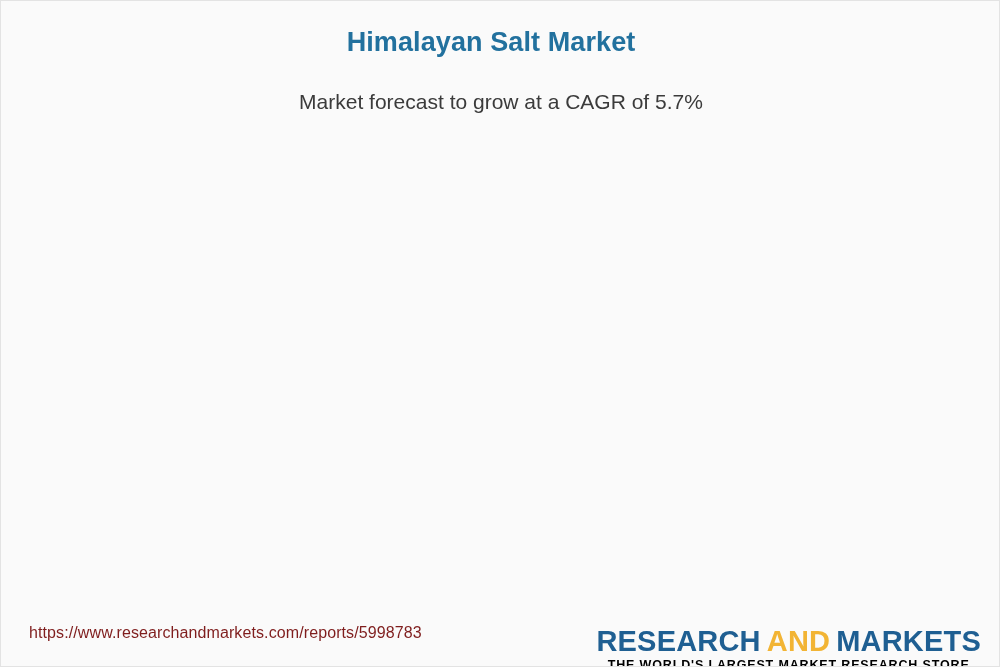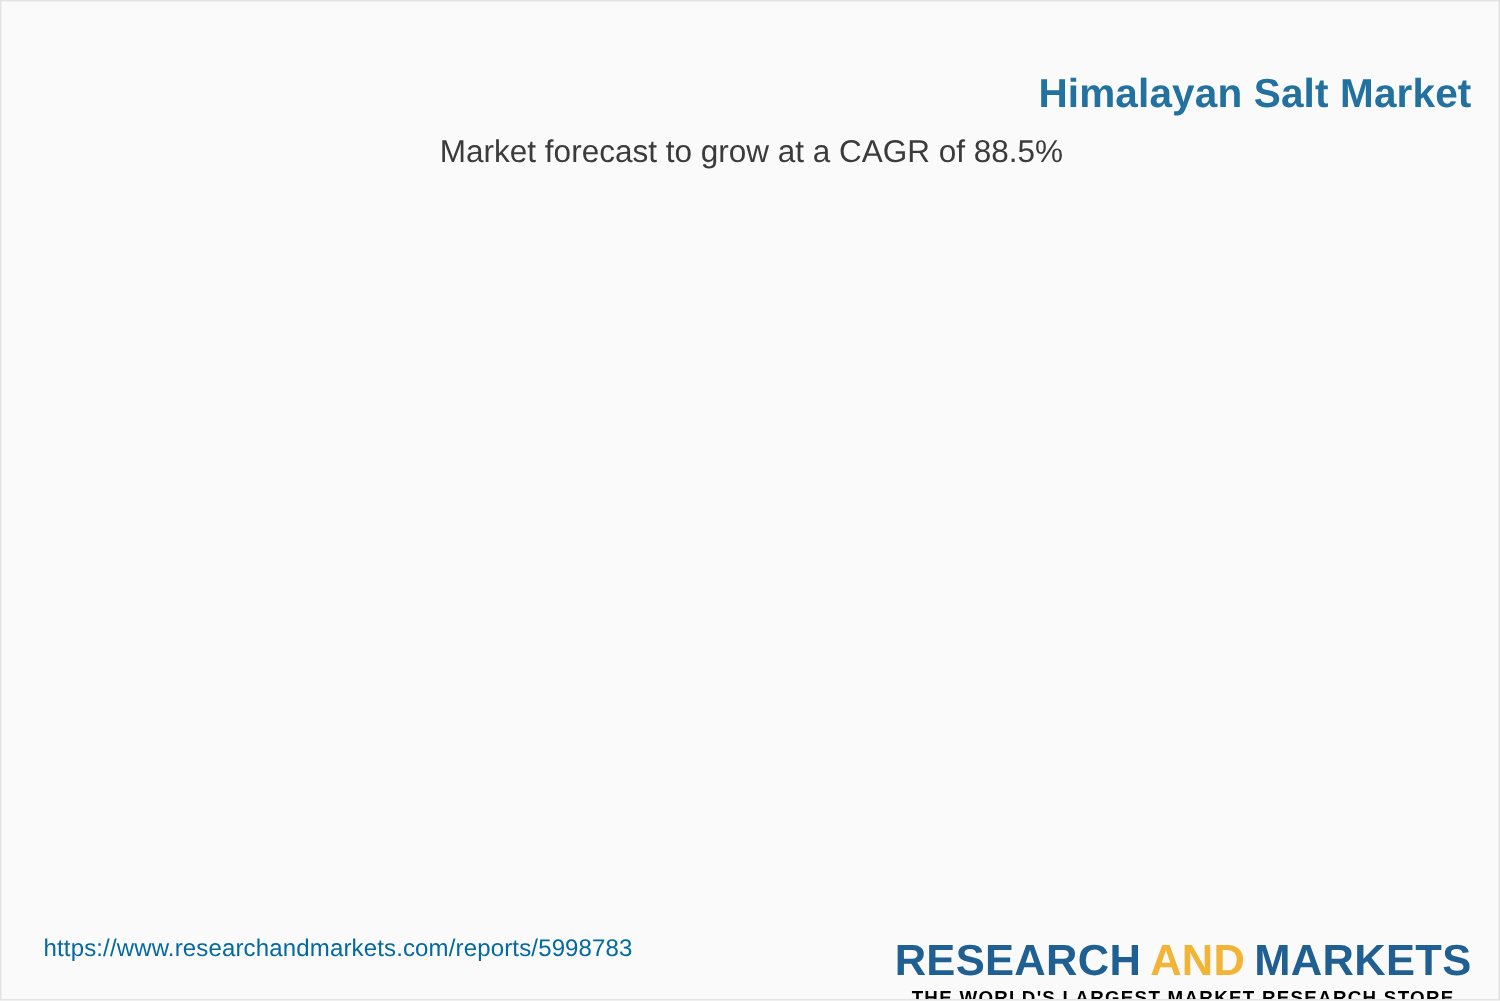--- a/index.html
+++ b/index.html
@@ -20,24 +20,24 @@
     height: 667px;
     box-sizing: border-box;
     background: #fafafa;
     border: 1px solid #e3e3e3;
     overflow: hidden;
   }
 
   
   .chart-title {
     position: absolute;
-    top: 46px;
+    top: 26px;
     left: 0;
     width: 980px;
-    text-align: right;
+    text-align: center;
     font-size: 27px;
     font-weight: bold;
     color: #22719e;
     letter-spacing: 0.1px;
   }
   .chart-subtitle {
     position: absolute;
     top: 89px;
     left: 0;
     width: 1000px;
@@ -60,21 +60,21 @@
     position: absolute;
     bottom: 0;
   }
 
   
   .source-url {
     position: absolute;
     left: 28px;
     top: 623px;
     font-size: 16px;
-    color: #0369a1;
+    color: #7f1d1d;
     letter-spacing: 0.1px;
   }
   .logo {
     position: absolute;
     right: 18px;
     top: 600px;
     text-align: center;
     margin-top: 25px;
   }
   .logo-main {
@@ -96,21 +96,21 @@
     letter-spacing: 0.85px;
     white-space: nowrap;
   }
 </style>
 </head>
 <body>
 
 <div id="infographic">
 
   <div class="chart-title">Himalayan Salt Market</div>
-  <div class="chart-subtitle">Market forecast to grow at a CAGR of 88.5%</div>
+  <div class="chart-subtitle">Market forecast to grow at a CAGR of 5.7%</div>
 
   <div class="plot-area">
 
     <div class="bar-group">
       
 
       
 
       
     </div>

